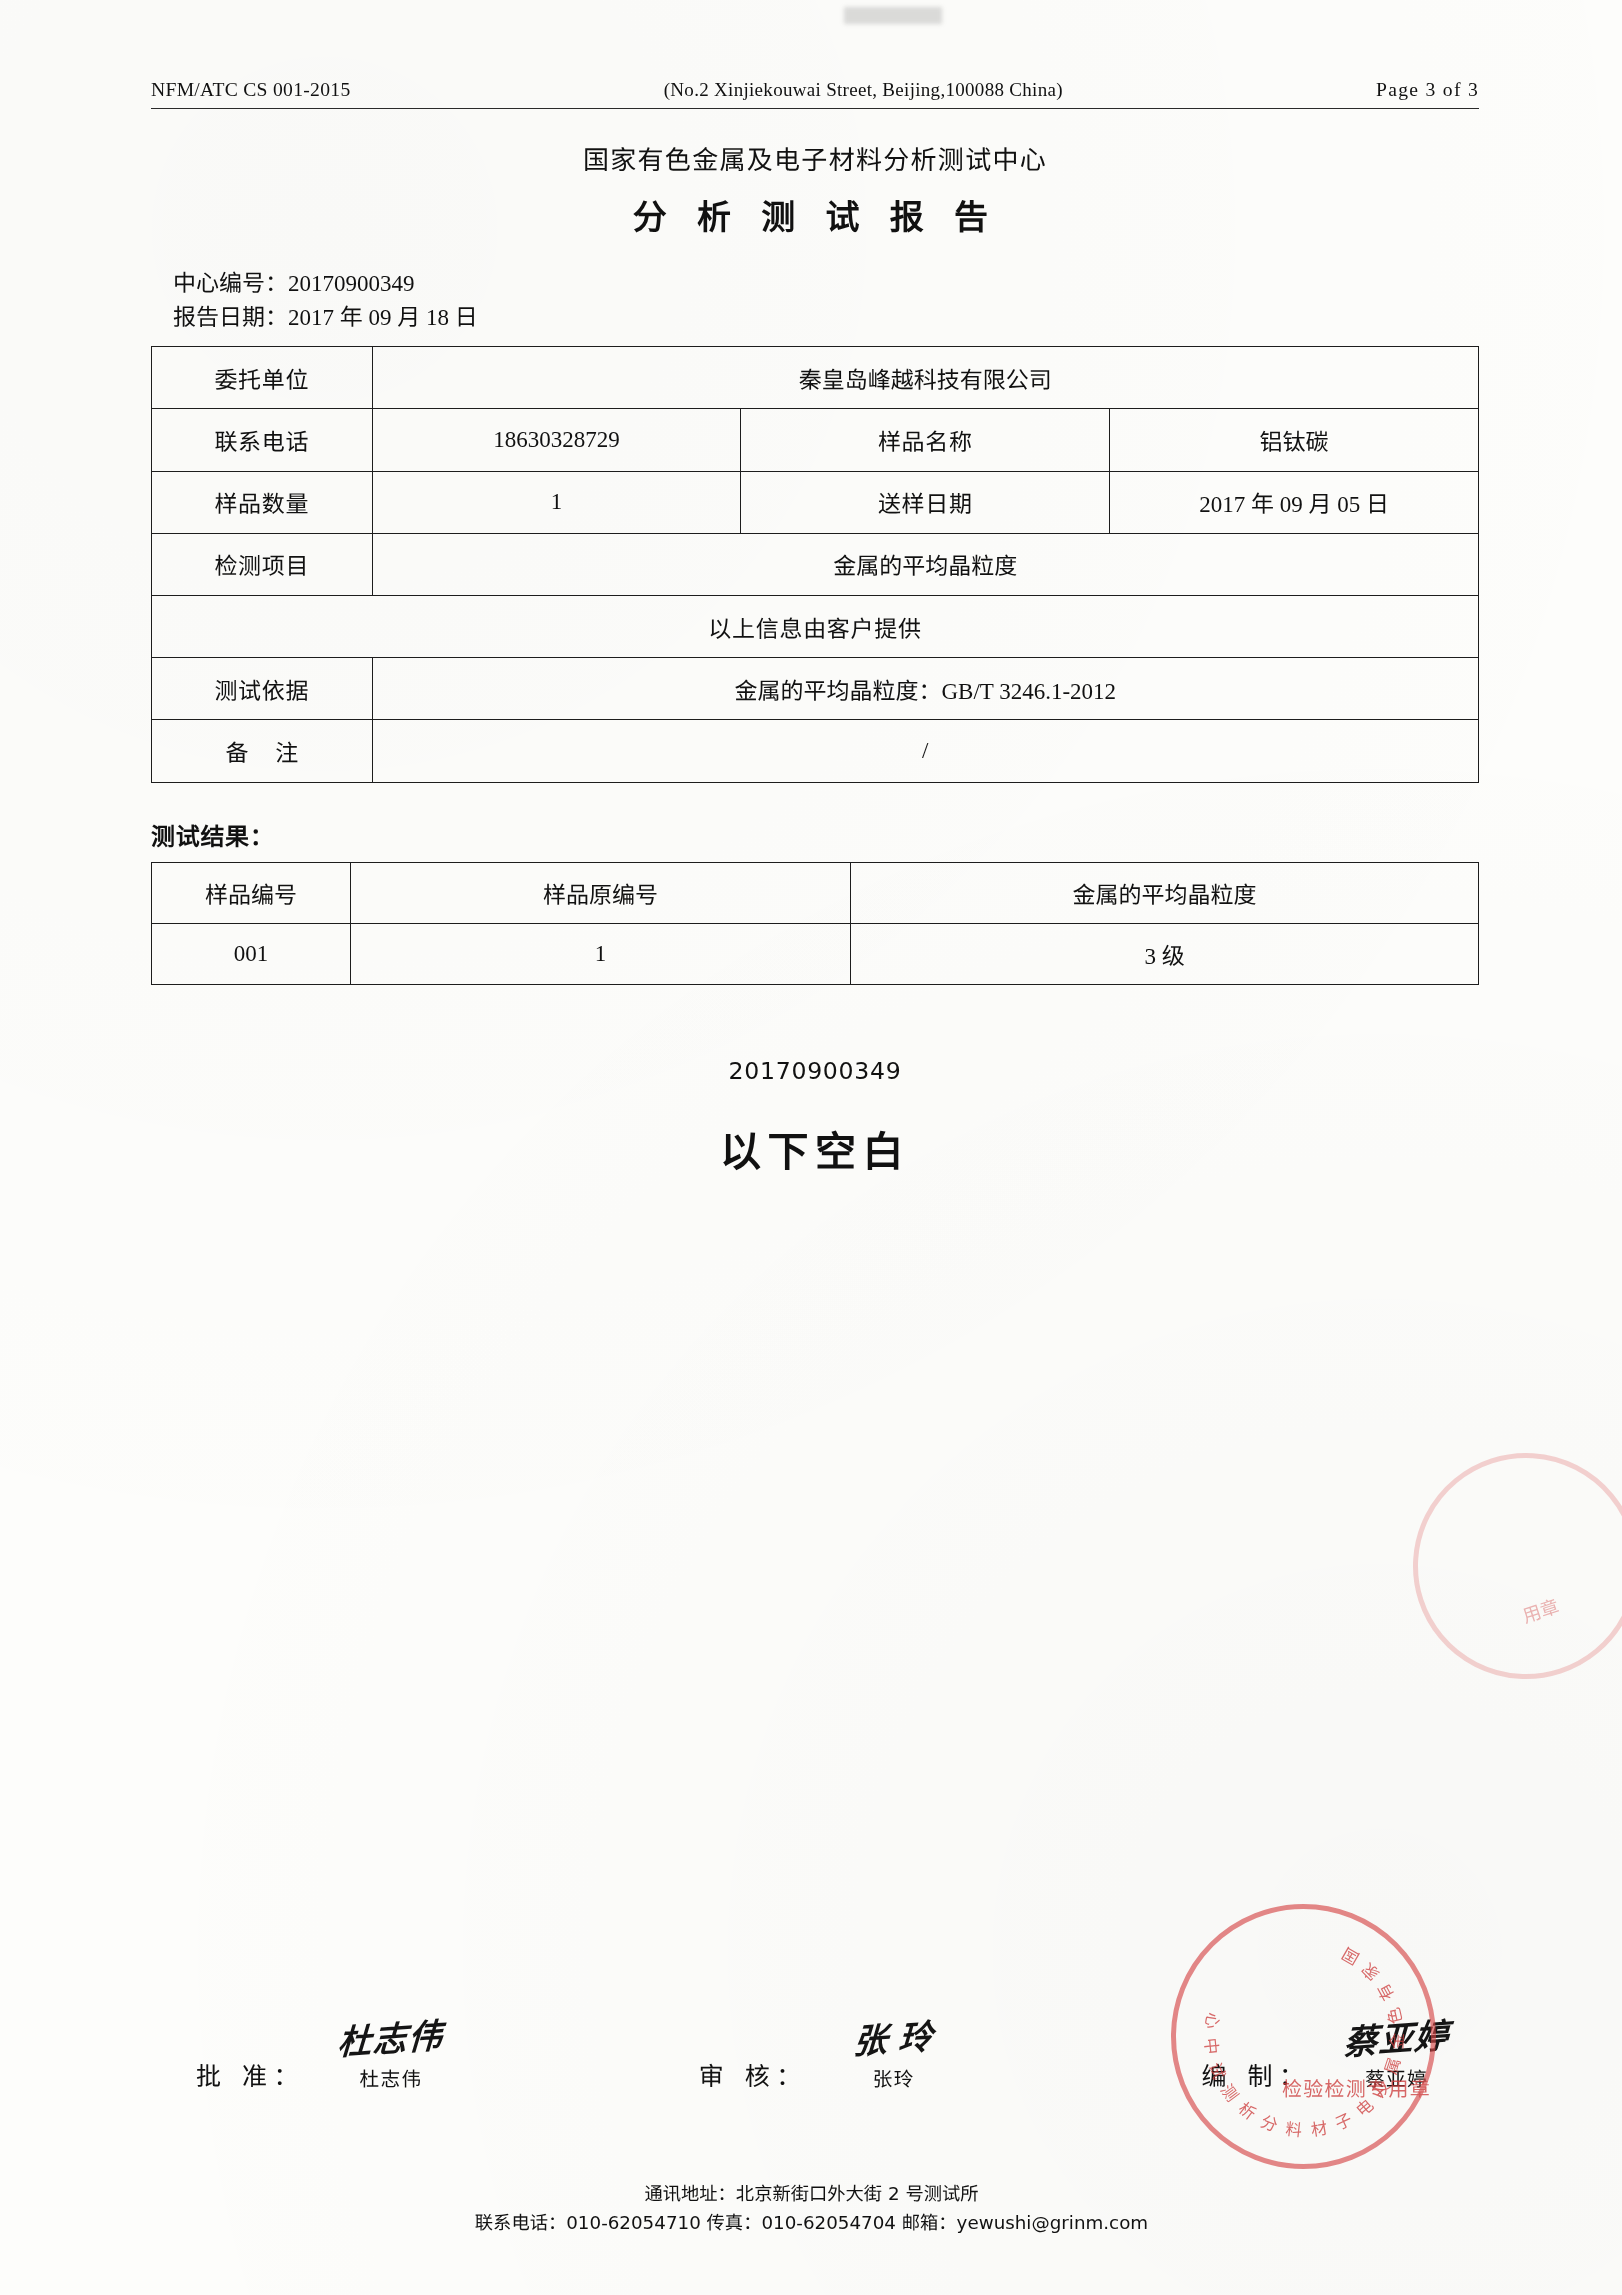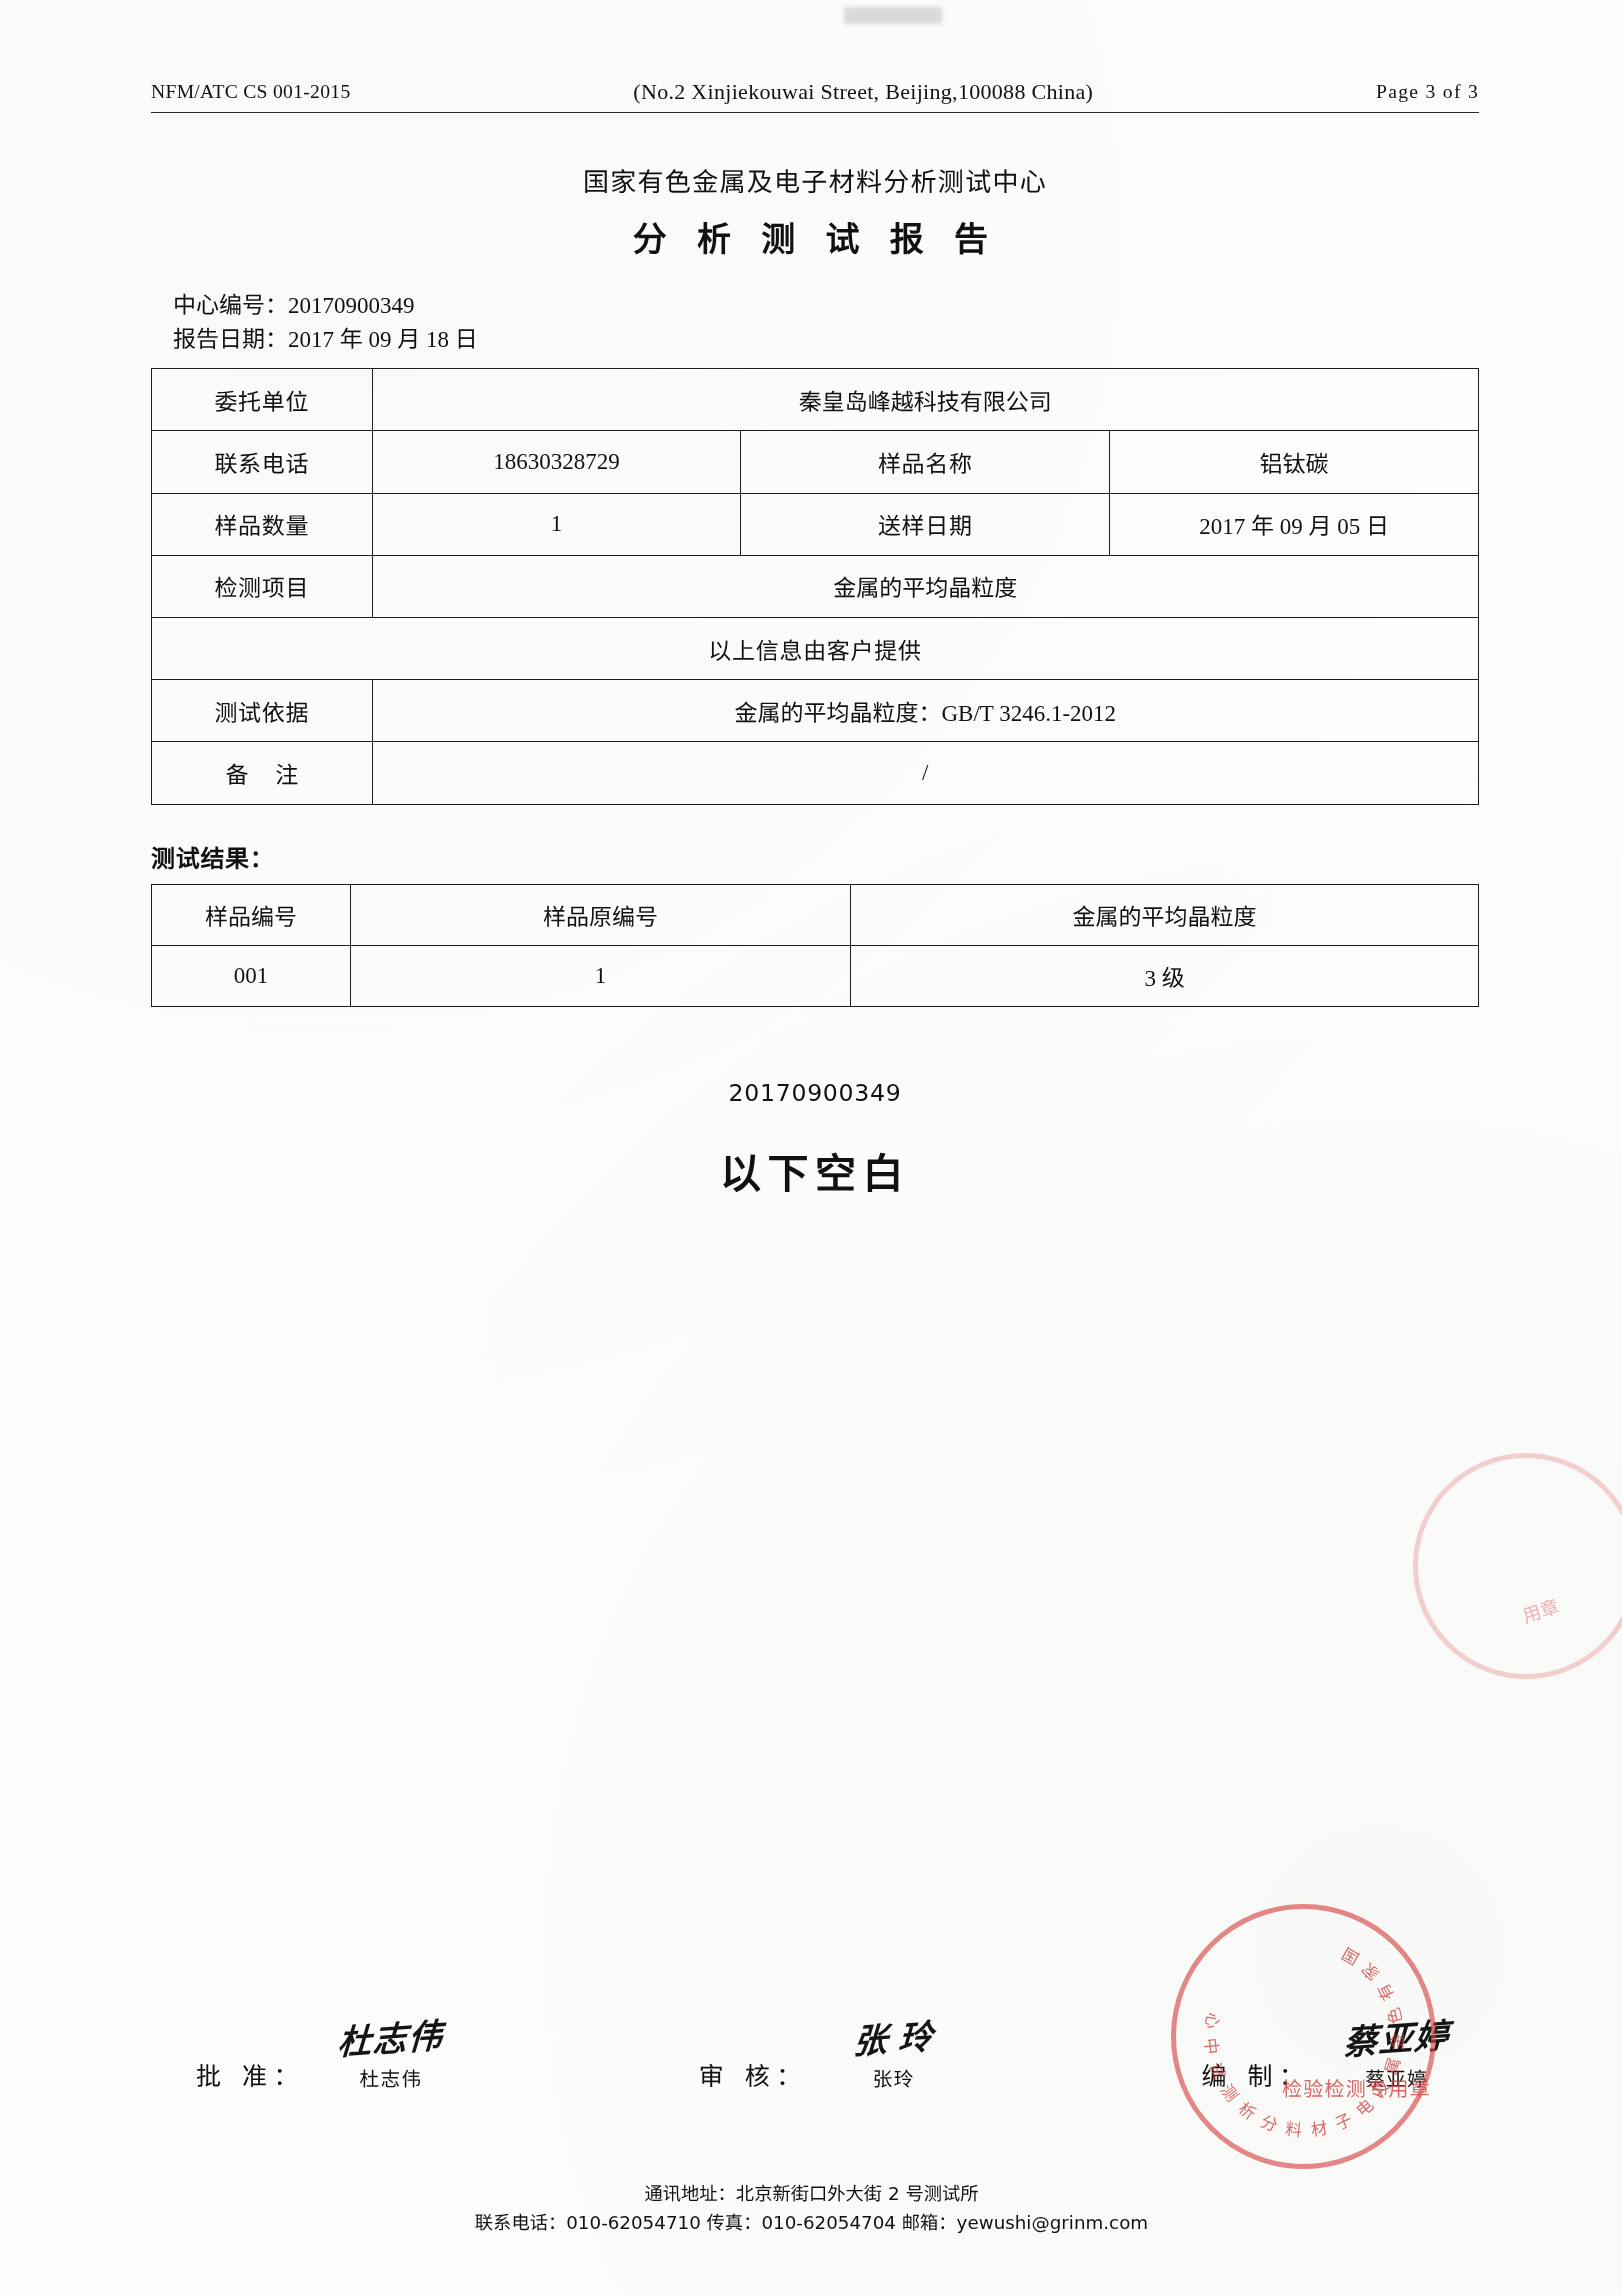--- a/index.html
+++ b/index.html
@@ -38,29 +38,29 @@
   .header-row {
     display: flex;
     align-items: center;
     justify-content: space-between;
     font-size: 19.6px;
     letter-spacing: 0.3px;
     padding-bottom: 6.5px;
     border-bottom: 1.3px solid #2a2a2a;
   }
   .header-left { white-space: nowrap; }
-  .header-center { white-space: nowrap; font-size: 22px; }
+  .header-center { white-space: nowrap; font-size: 19px; }
   .header-right { white-space: nowrap; letter-spacing: 1.3px; }
 
   
   .org-title {
     text-align: center;
     font-family: "DejaVu Sans", "Liberation Sans", sans-serif;
     font-size: 26px;
-    margin-top: 48px;
+    margin-top: 30px;
     letter-spacing: 1.3px;
   }
   .doc-title {
     text-align: center;
     font-family: "DejaVu Sans", "Liberation Sans", sans-serif;
     font-weight: bold;
     font-size: 34px;
     letter-spacing: 9.2px;
     margin-top: 14.4px;
   }

